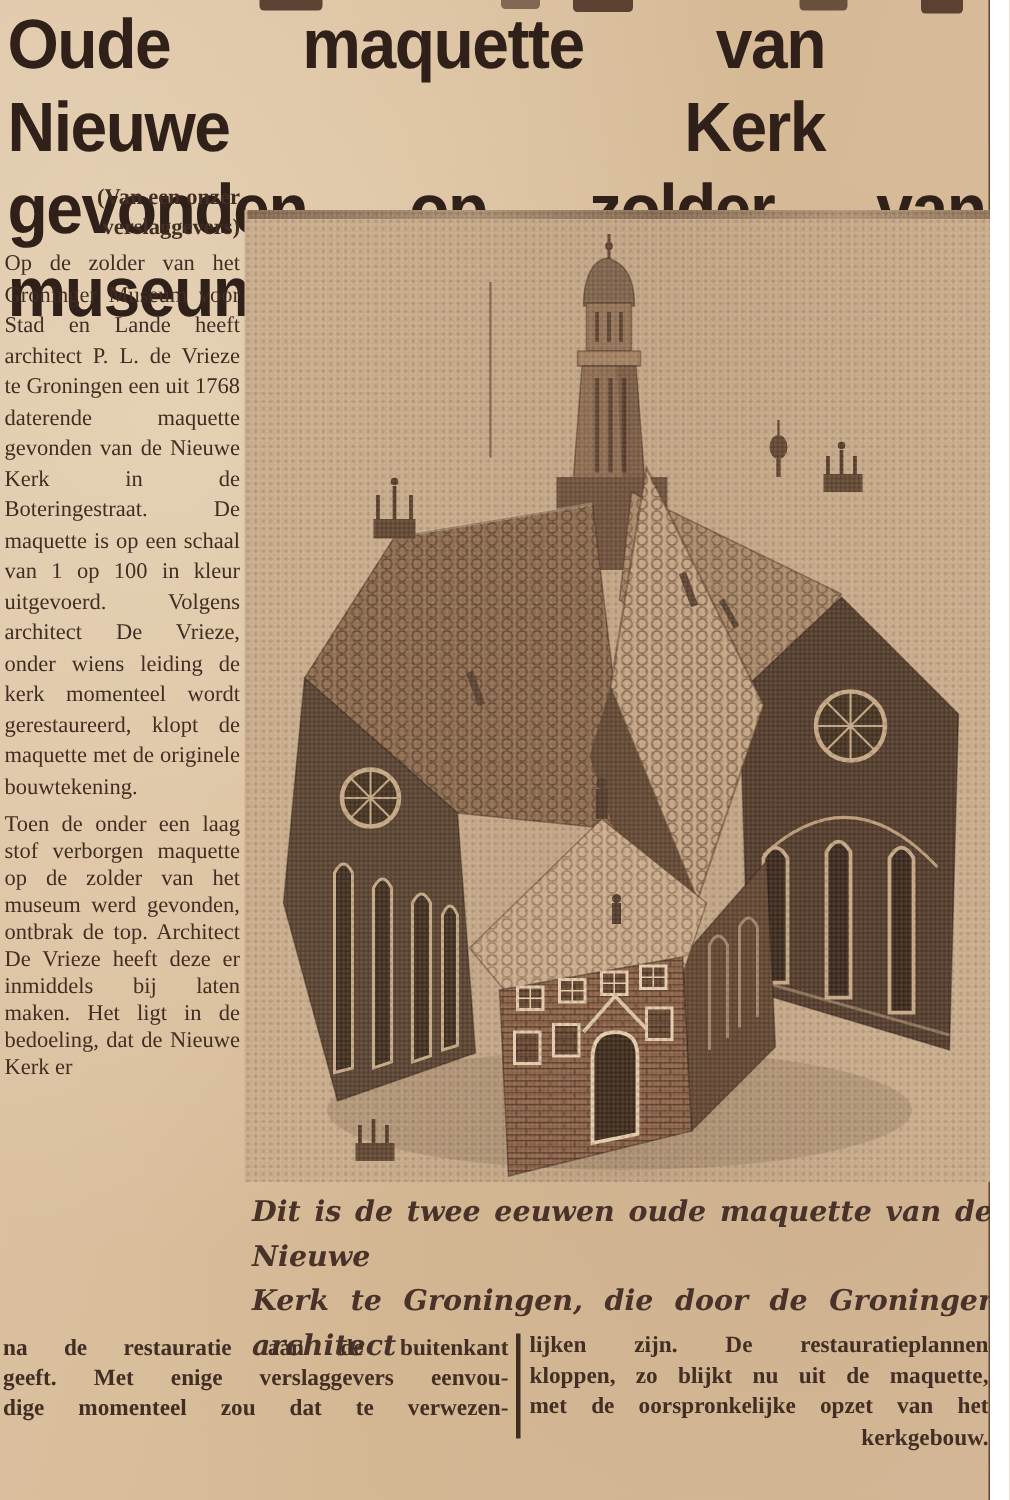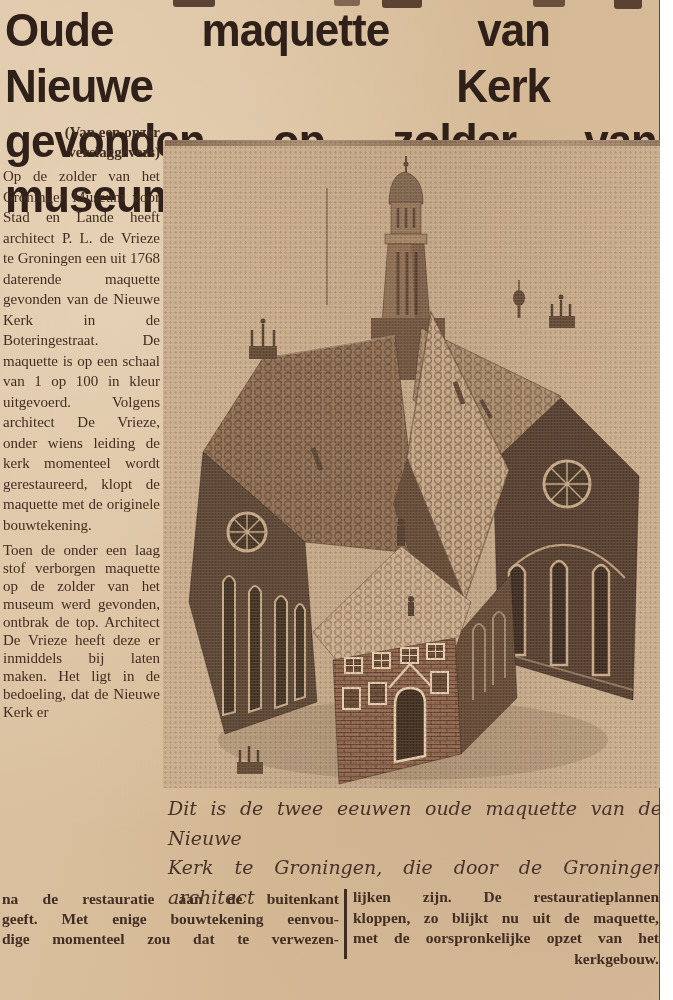--- a/index.html
+++ b/index.html
@@ -48,21 +48,21 @@
     background-image:
       radial-gradient(rgba(88,60,40,.17) 1px, rgba(0,0,0,0) 1.4px),
       radial-gradient(rgba(255,240,220,.12) 1px, rgba(0,0,0,0) 1.4px);
     background-size:5px 5px,3px 3px;background-position:0 0,1.5px 2px;}
   .photo-top-smudge{position:absolute;left:2px;right:2px;top:0;height:6px;
     background:linear-gradient(to right, rgba(70,45,30,.55), rgba(70,45,30,.22) 30%,
       rgba(70,45,30,.5) 55%, rgba(70,45,30,.18) 80%, rgba(70,45,30,.45));}
   .photo svg{display:block;width:100%;height:100%;}
   
   .caption{position:absolute;left:168px;top:794px;width:494px;
-    font-family:"DejaVu Serif", serif;font-style:italic;font-weight:normal;
+    font-family:"DejaVu Serif", serif;font-style:italic;font-weight:bold;
     font-size:19px;line-height:29.5px;color:#48322a;}
   .caption .cl{display:block;text-align:justify;text-align-last:justify;}
   
   .bottom-left{position:absolute;left:2px;top:889px;width:337px;
     font-size:15.5px;line-height:20px;font-weight:600;color:#422e23;}
   .bottom-right{position:absolute;left:353px;top:887px;width:306px;
     font-size:15.5px;line-height:20.5px;font-weight:600;color:#422e23;}
   .jl{display:block;text-align:justify;text-align-last:justify;}
   .jl-last{display:block;text-align:right;}
   .col-rule{position:absolute;left:344px;top:889px;width:2.5px;height:70px;background:#3f2c20;}
@@ -230,21 +230,21 @@
     </svg>
   </div>
 
   <div class="caption">
     <span class="cl">Dit is de twee eeuwen oude maquette van de Nieuwe</span>
     <span class="cl">Kerk te Groningen, die door de Groninger architect</span>
   </div>
 
   <div class="bottom-left">
     <span class="jl">na de restauratie aan de buitenkant</span>
-    <span class="jl">geeft. Met enige bouwtekening eenvou-</span>
+    <span class="jl">geeft. Met enige verslaggevers eenvou-</span>
     <span class="jl">dige momenteel zou dat te verwezen-</span>
   </div>
 
   <div class="col-rule"></div>
 
   <div class="bottom-right">
     <span class="jl">lijken zijn. De restauratieplannen</span>
     <span class="jl">kloppen, zo blijkt nu uit de maquette,</span>
     <span class="jl">met de oorspronkelijke opzet van het</span>
     <span class="jl-last">kerkgebouw.</span>

